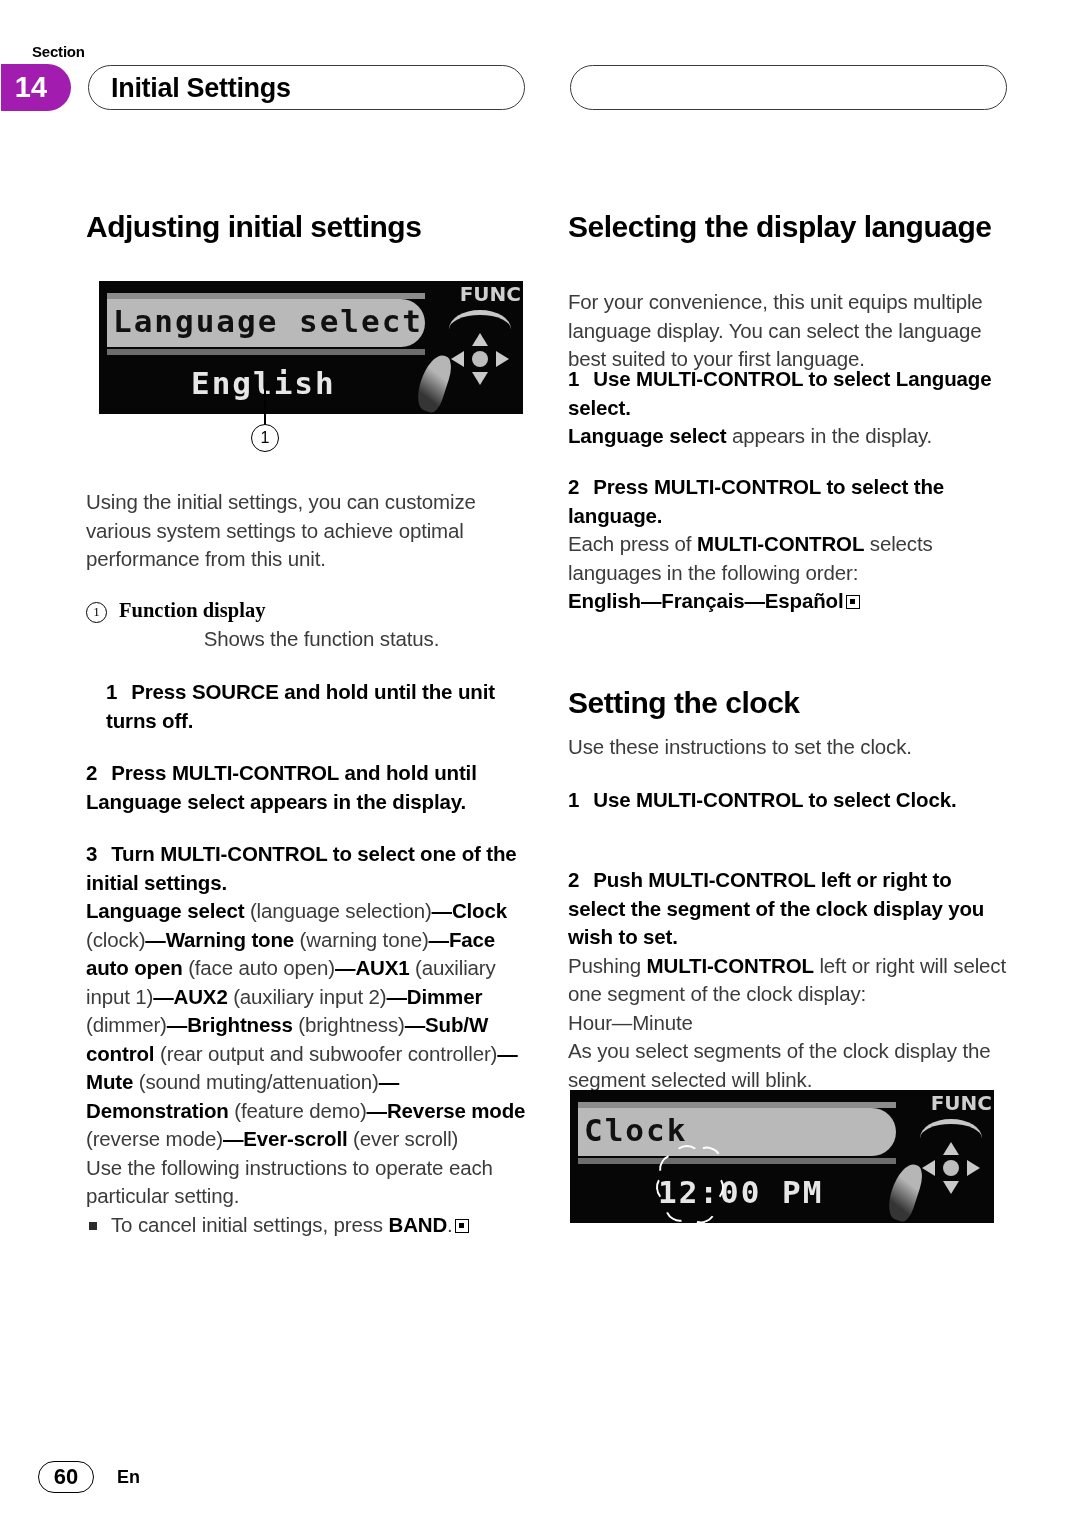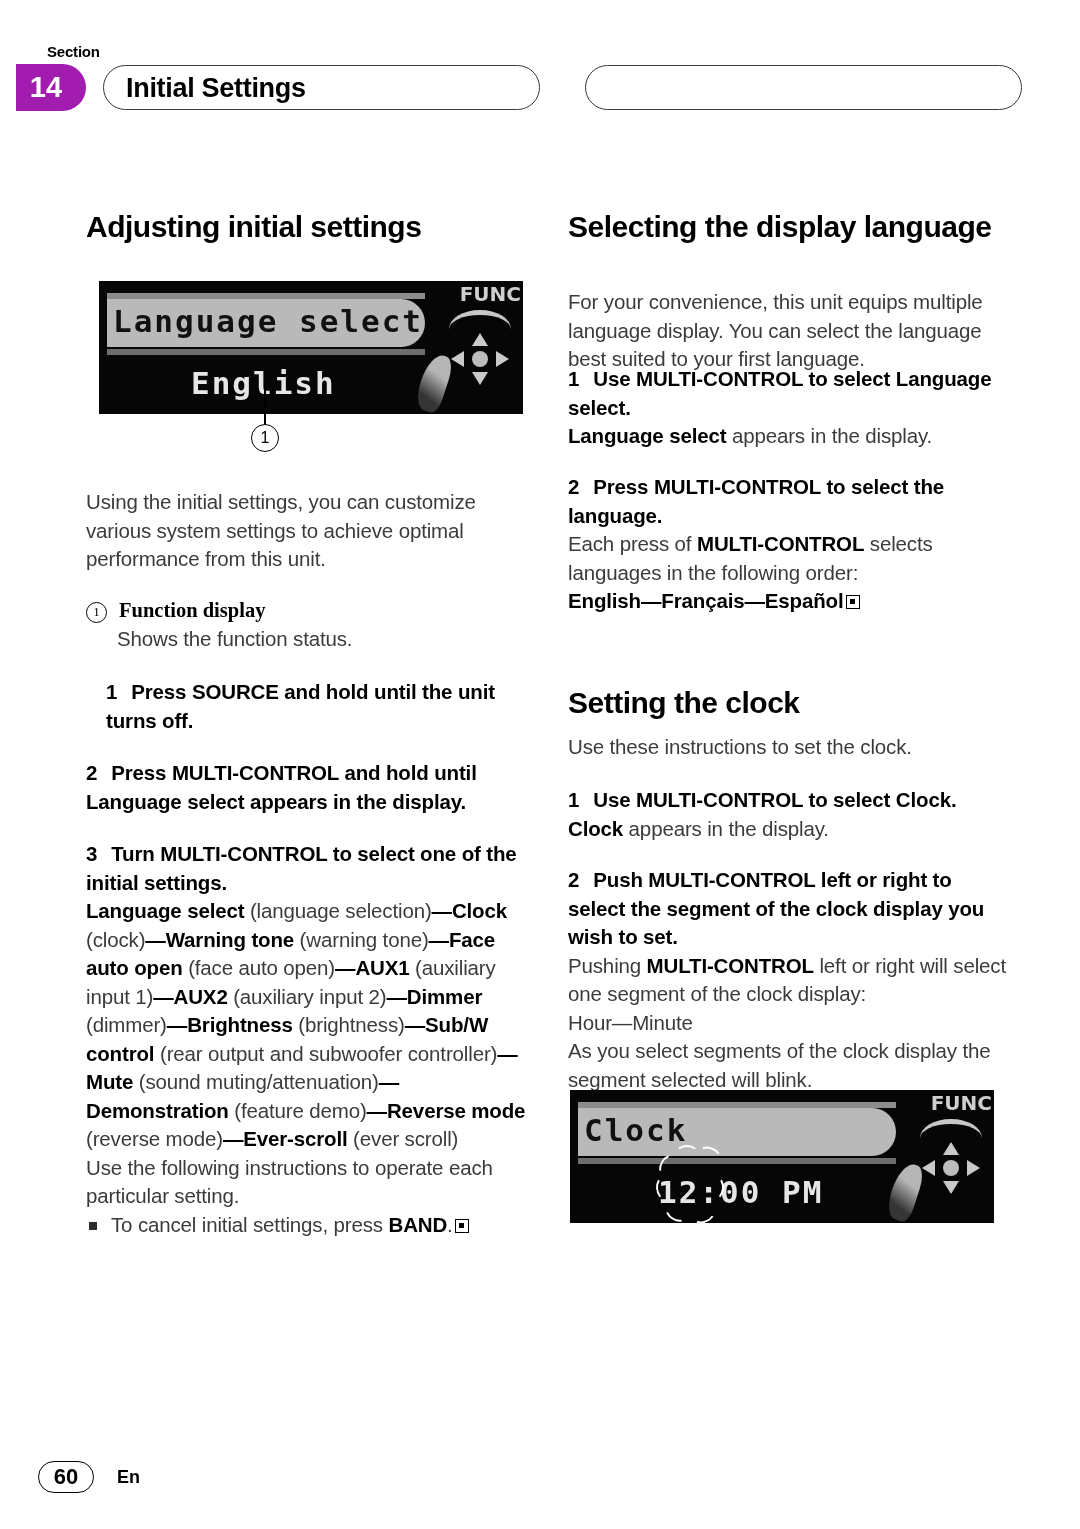--- a/index.html
+++ b/index.html
@@ -12,21 +12,21 @@
     height: 1529px;
     position: relative;
     font-family: "Liberation Sans", sans-serif;
     color: #1a1a1a;
     overflow: hidden;
   }
 
   
   .header {
     position: absolute;
-    top: 0; left: 16px;
+    top: 0; left: 1px;
     width: 902px;
     height: 150px;
   }
   .section-word {
     position: absolute;
     left: 31px;
     top: 43px;
     font-size: 15px;
     font-weight: bold;
     letter-spacing: -0.2px;
@@ -373,21 +373,21 @@
 <div class="col col-left">
 
   <h2 class="sec-title" style="position:absolute; top:210px; width:440px;">Adjusting initial settings</h2>
 
   <p style="position:absolute; top:488px; width:440px;">Using the initial settings, you can customize various system settings to achieve optimal performance from this unit.</p>
 
   <div style="position:absolute; top:596px; width:440px;">
     <div class="callout-item">
       <span class="circnum">1</span><span class="bold">Function display</span>
     </div>
-    <p style="margin-left:31px;">Shows the function status.</p>
+    <p style="margin-left:31px;text-align:center;">Shows the function status.</p>
   </div>
 
   <p class="step" style="position:absolute; top:678px; width:440px;margin-left:20px;"><span class="stepnum">1</span><span>Press SOURCE and hold until the unit turns off.</span></p>
 
   <p class="step" style="position:absolute; top:759px; width:440px;"><span class="stepnum">2</span><span>Press MULTI-CONTROL and hold until Language select appears in the display.</span></p>
 
   <div style="position:absolute; top:840px; width:440px;">
     <p class="step"><span class="stepnum">3</span><span>Turn MULTI-CONTROL to select one of the initial settings.</span></p>
     <p id="settings-order-list"><b>Language select</b><span> (language selection)</span><span style="font-weight: bold; color: rgb(0, 0, 0);">—</span><b>Clock</b><span> (clock)</span><span style="font-weight: bold; color: rgb(0, 0, 0);">—</span><b>Warning tone</b><span> (warning tone)</span><span style="font-weight: bold; color: rgb(0, 0, 0);">—</span><b>Face auto open</b><span> (face auto open)</span><span style="font-weight: bold; color: rgb(0, 0, 0);">—</span><b>AUX1</b><span> (auxiliary input 1)</span><span style="font-weight: bold; color: rgb(0, 0, 0);">—</span><b>AUX2</b><span> (auxiliary input 2)</span><span style="font-weight: bold; color: rgb(0, 0, 0);">—</span><b>Dimmer</b><span> (dimmer)</span><span style="font-weight: bold; color: rgb(0, 0, 0);">—</span><b>Brightness</b><span> (brightness)</span><span style="font-weight: bold; color: rgb(0, 0, 0);">—</span><b>Sub/W control</b><span> (rear output and subwoofer controller)</span><span style="font-weight: bold; color: rgb(0, 0, 0);">—</span><b>Mute</b><span> (sound muting/attenuation)</span><span style="font-weight: bold; color: rgb(0, 0, 0);">—</span><b>Demonstration</b><span> (feature demo)</span><span style="font-weight: bold; color: rgb(0, 0, 0);">—</span><b>Reverse mode</b><span> (reverse mode)</span><span style="font-weight: bold; color: rgb(0, 0, 0);">—</span><b>Ever-scroll</b><span> (ever scroll)</span></p>
     <p>Use the following instructions to operate each particular setting.</p>
@@ -431,21 +431,20 @@
     <p><span>Each press of </span><b>MULTI-CONTROL</b><span> selects languages in the following order:</span></p>
     <p id="language-order-line"><b>English</b><span style="font-weight: bold; color: rgb(0, 0, 0);">—</span><b>Français</b><span style="font-weight: bold; color: rgb(0, 0, 0);">—</span><b>Español</b><span class="endmark"></span></p>
   </div>
 
   <h2 class="sec-title" style="position:absolute; top:686px; width:442px;">Setting the clock</h2>
 
   <p style="position:absolute; top:733px; width:442px;">Use these instructions to set the clock.</p>
 
   <div style="position:absolute; top:786px; width:442px;">
     <p class="step"><span class="stepnum">1</span><span>Use MULTI-CONTROL to select Clock.</span></p>
-    <p><b>Clock</b><span> appears in the display.</span></p>
   </div>
 
   <div style="position:absolute; top:866px; width:442px;">
     <p class="step"><span class="stepnum">2</span><span>Push MULTI-CONTROL left or right to select the segment of the clock display you wish to set.</span></p>
     <p><span>Pushing </span><b>MULTI-CONTROL</b><span> left or right will select one segment of the clock display:</span></p>
     <p>Hour—Minute</p>
     <p>As you select segments of the clock display the segment selected will blink.</p>
   </div>
 </div>
 

